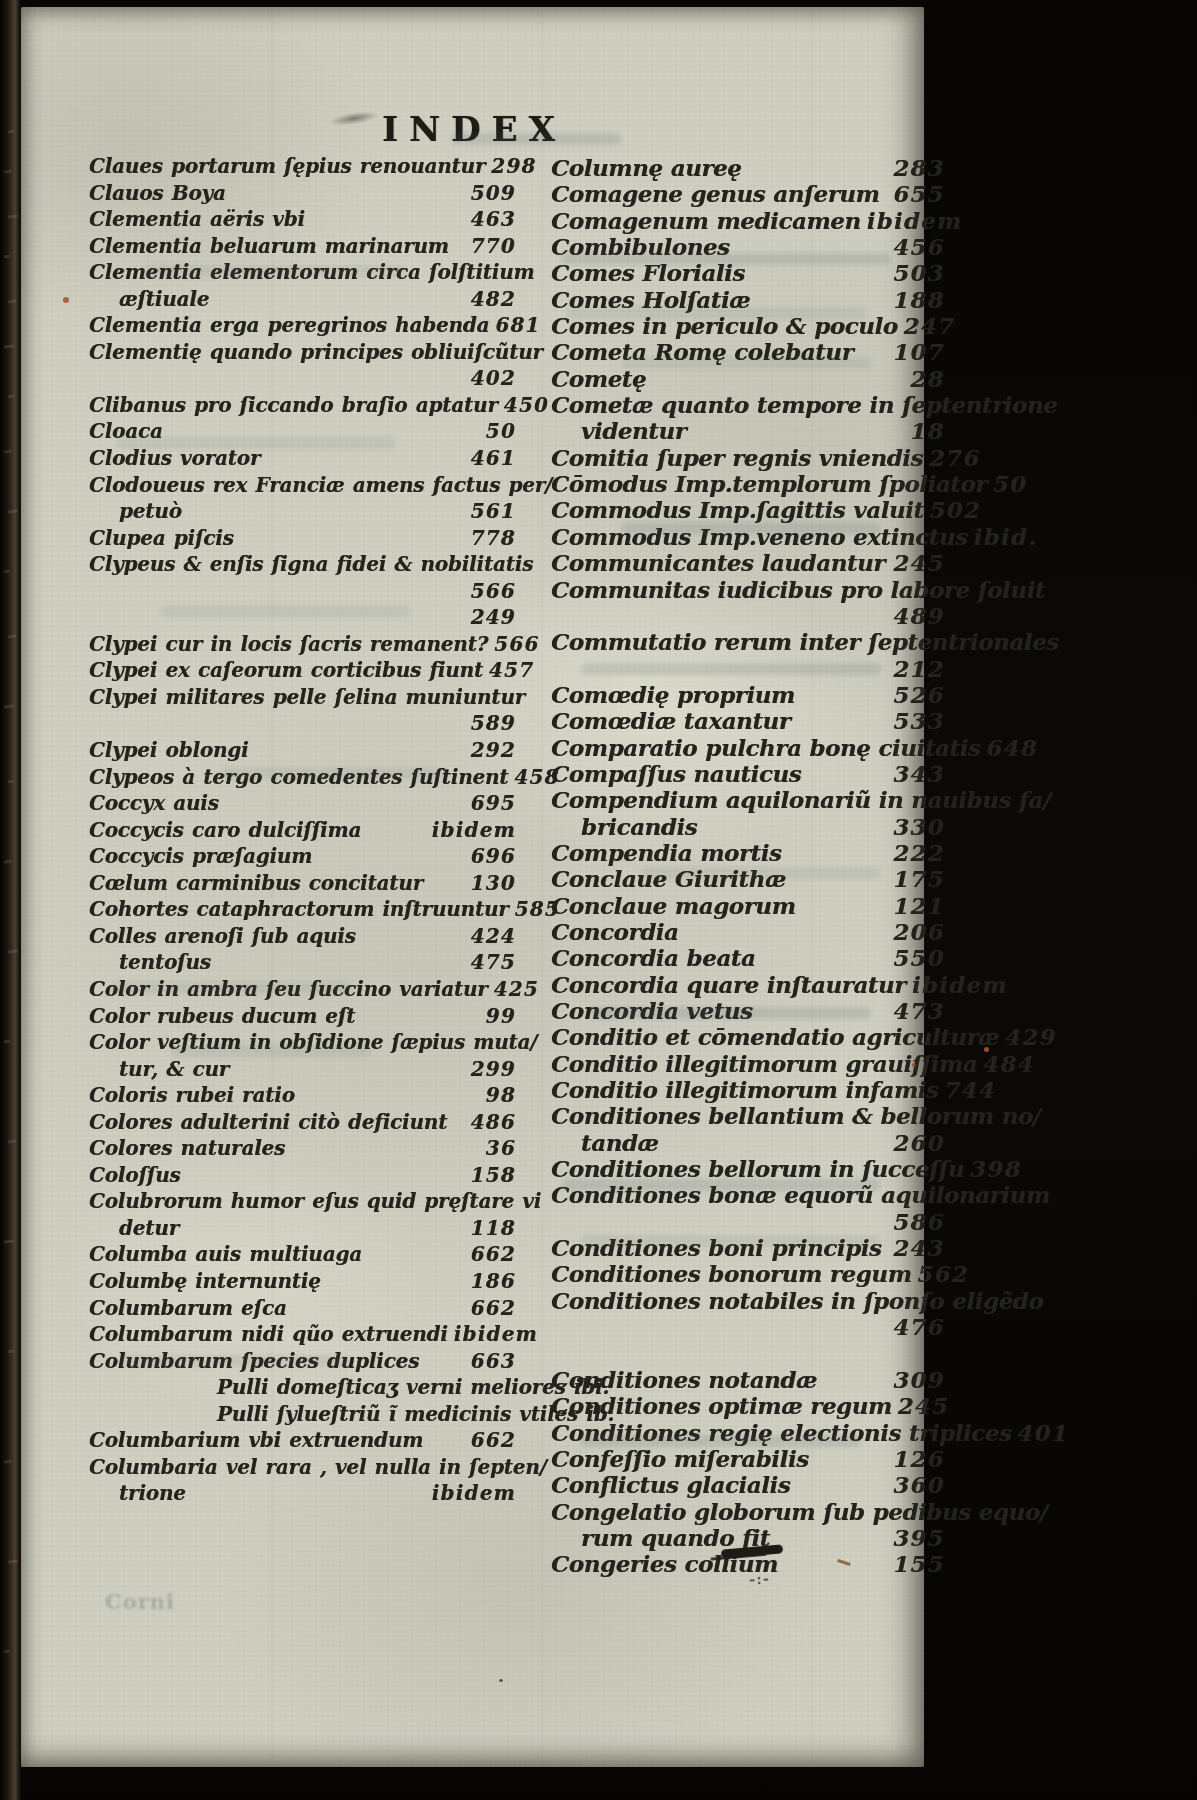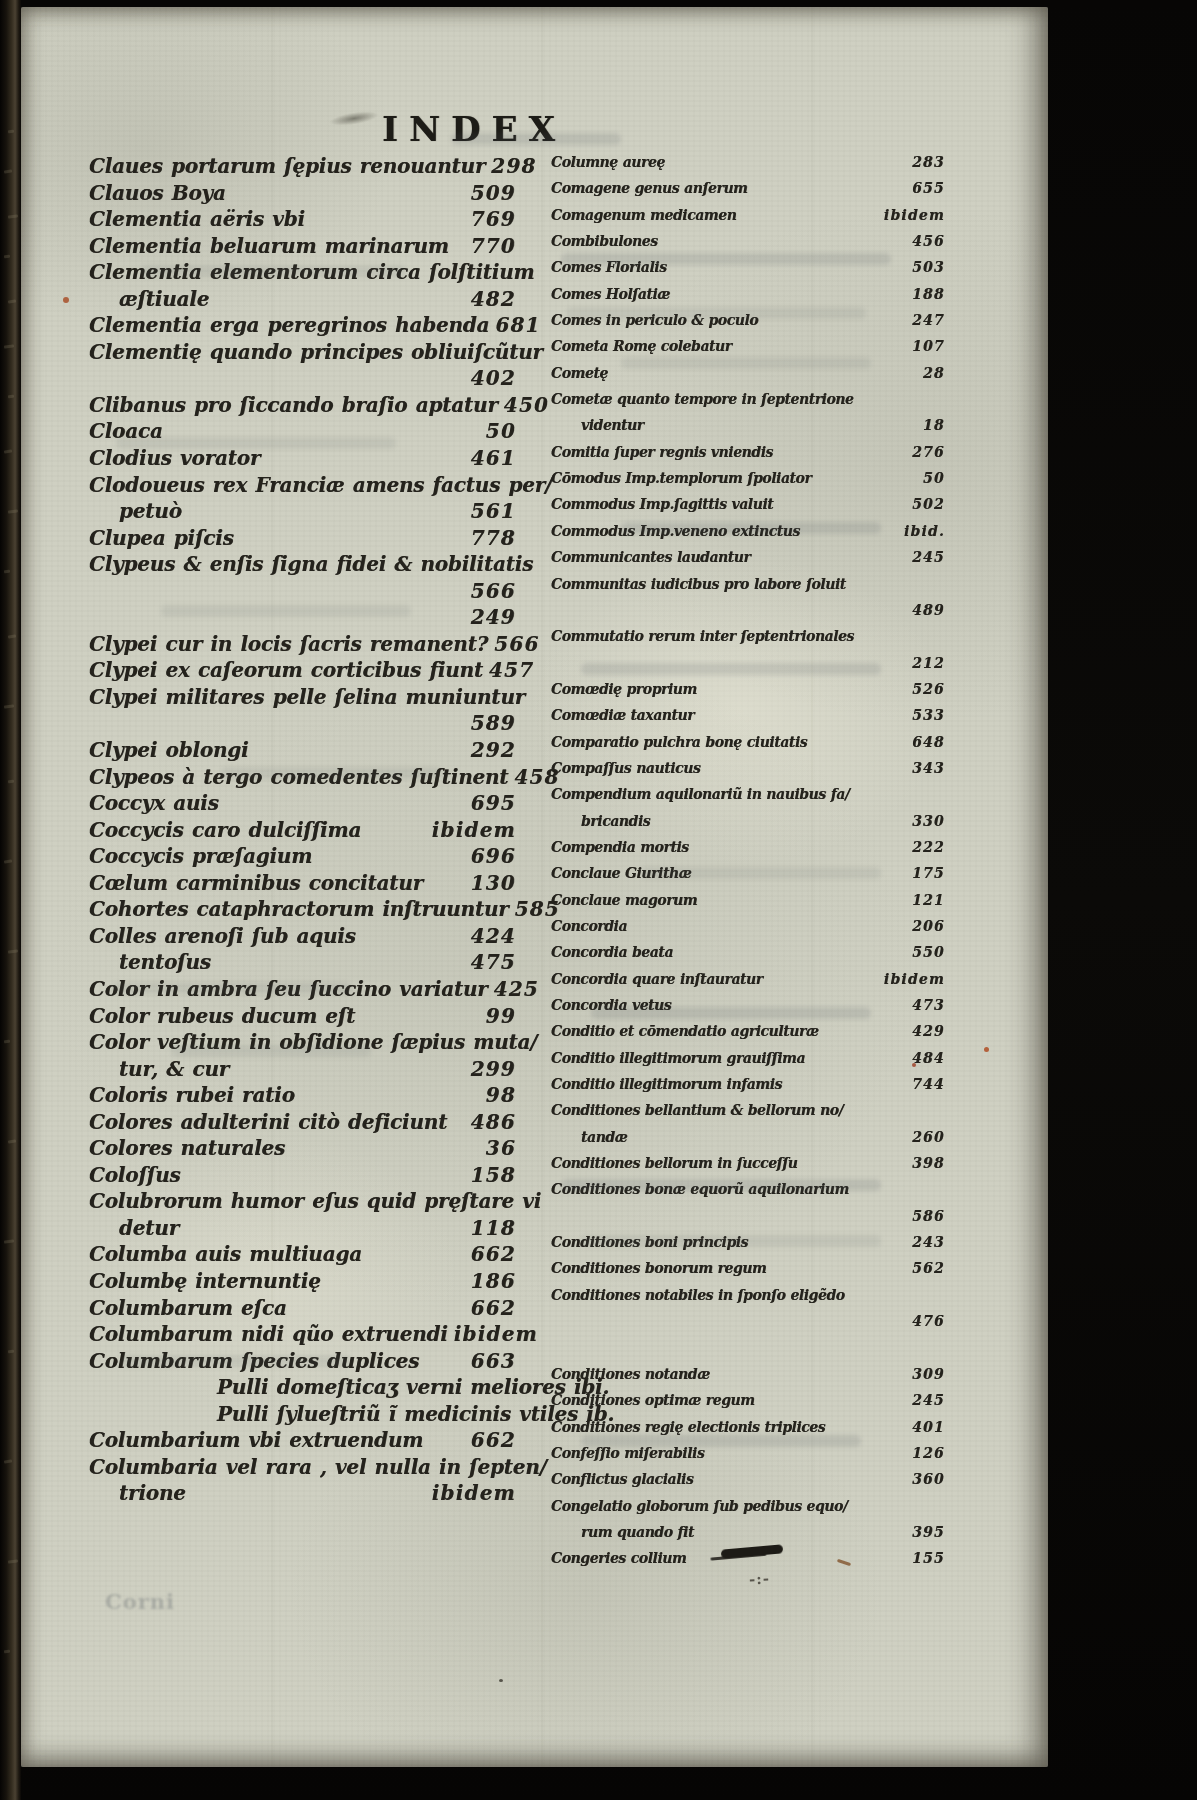--- a/index.html
+++ b/index.html
@@ -9,21 +9,21 @@
     font-family:"DejaVu Serif","Liberation Serif",serif;
   }
   
   #book-edge{
     position:absolute;left:0;top:0;width:21px;height:1800px;
     background:linear-gradient(90deg,#050403 0%,#17130d 30%,#332c1f 55%,#4a4132 72%,#211c14 88%,#0a0806 100%);
   }
   .edge-mark{position:absolute;background:#9a9078;opacity:.22;border-radius:1px;transform:rotate(-8deg);}
   
   #paper{
-    position:absolute;left:21px;top:7px;width:1027px;height:1760px;
+    position:absolute;left:21px;top:7px;width:903px;height:1760px;
     background-color:#cfd0c2;
     background-image:
       radial-gradient(ellipse 420px 300px at 12% 8%,rgba(110,112,98,.14),transparent 60%),
       radial-gradient(ellipse 560px 420px at 88% 26%,rgba(120,122,108,.12),transparent 62%),
       radial-gradient(ellipse 680px 520px at 45% 55%,rgba(128,132,116,.10),transparent 65%),
       radial-gradient(ellipse 500px 380px at 55% 90%,rgba(118,120,104,.12),transparent 60%),
       radial-gradient(ellipse 300px 220px at 70% 40%,rgba(236,234,218,.45),transparent 70%),
       radial-gradient(ellipse 260px 200px at 25% 72%,rgba(232,230,214,.35),transparent 70%),
       repeating-linear-gradient(0deg,rgba(60,60,50,.022) 0 2px,transparent 2px 5px),
       repeating-linear-gradient(90deg,rgba(60,60,50,.018) 0 2px,transparent 2px 6px);
@@ -43,21 +43,21 @@
     white-space:nowrap;
   }
   #title-flourish{
     position:absolute;left:300px;top:105px;width:66px;height:13px;
     background:radial-gradient(ellipse 50% 60% at 50% 50%,rgba(60,58,48,.55),rgba(60,58,48,0) 75%);
     transform:rotate(-9deg);filter:blur(.4px);
   }
   
   .col{position:absolute;top:147px;color:#24221c;font-style:italic;}
   #left-column{left:68px;width:427px;font-size:20px;letter-spacing:-.2px;word-spacing:1.5px;}
-  #right-column{left:530px;width:394px;font-size:14px;letter-spacing:-.45px;word-spacing:.5px;}
+  #right-column{left:530px;width:394px;font-size:23px;letter-spacing:-.45px;word-spacing:.5px;}
   .line{display:flex;align-items:baseline;position:relative;font-weight:bold;
         text-shadow:.3px .3px .45px rgba(36,34,28,.65);}
   #left-column .line{height:26.55px;}
   #right-column .line{height:26.35px;}
   .line .t{white-space:pre;}
   .line .n{margin-left:auto;flex-shrink:0;padding-left:6px;letter-spacing:1.2px;
            font-feature-settings:"onum";}
   .line.ind1{padding-left:30px;}
   .line.ind2{padding-left:128px;}
   .margin-dot{position:absolute;left:-26px;top:10px;width:6px;height:6px;border-radius:50%;
@@ -126,21 +126,21 @@
       <div class="line">
         <span class="t">Claues portarum ſępius renouantur</span>
         <span class="n">298</span>
       </div>
       <div class="line">
         <span class="t">Clauos Boya</span>
         <span class="n">509</span>
       </div>
       <div class="line">
         <span class="t">Clementia aëris vbi</span>
-        <span class="n">769</span>
+        <span class="n">463</span>
       </div>
       <div class="line">
         <span class="t">Clementia beluarum marinarum</span>
         <span class="n">770</span>
       </div>
       <div class="line">
         <span class="t">Clementia elementorum circa ſolſtitium</span>
         <span class="n"></span>
       </div>
       <div class="line ind1">

